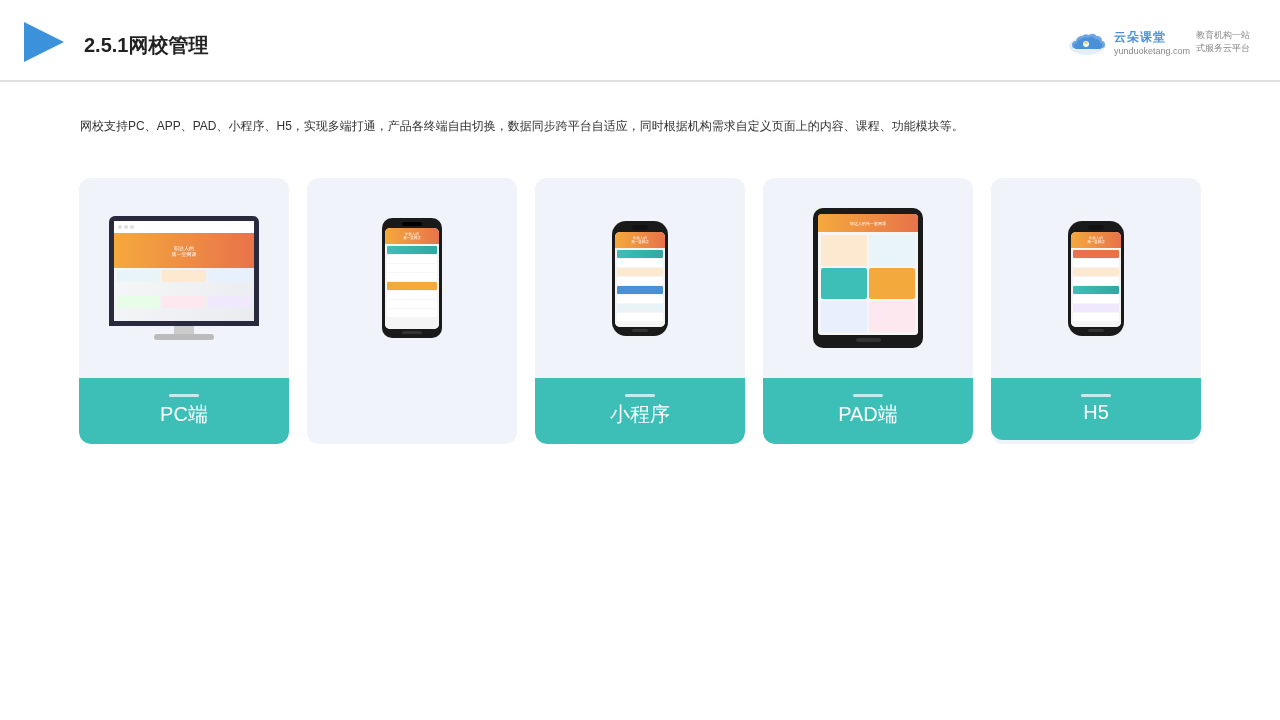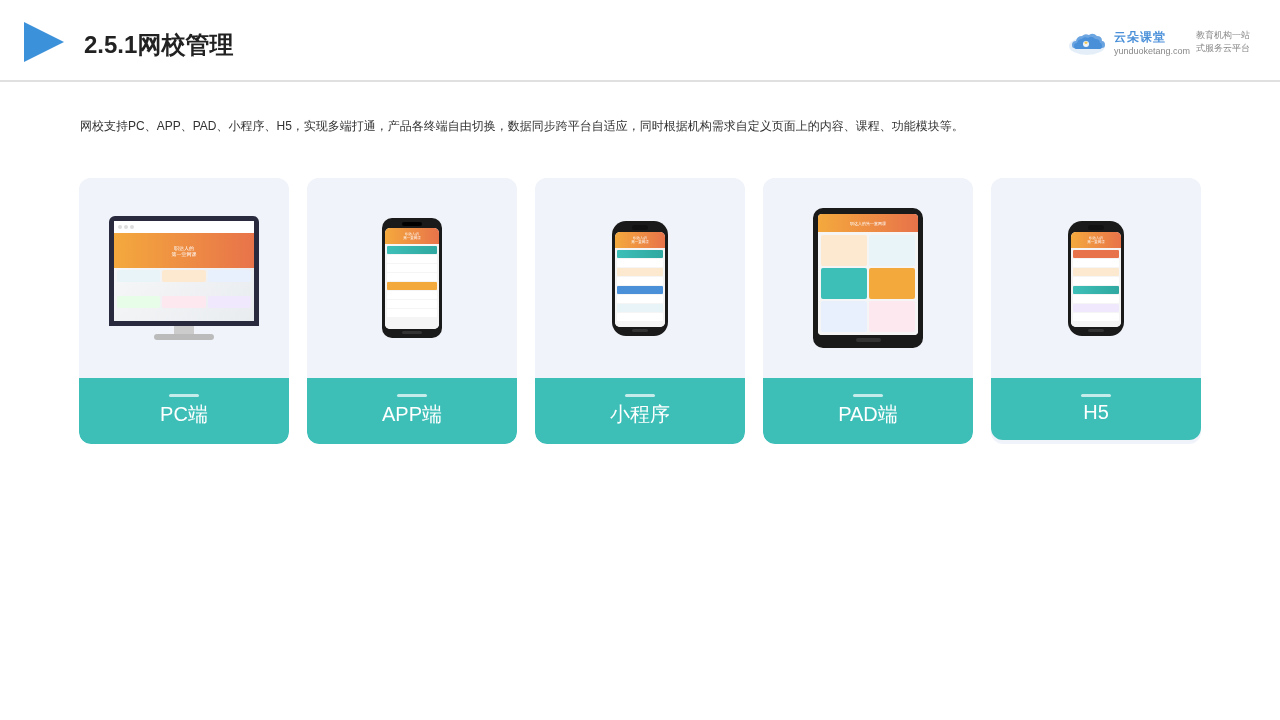--- a/index.html
+++ b/index.html
@@ -23,21 +23,21 @@
     .header-left {
       display: flex;
       align-items: center;
       gap: 16px;
     }
     .play-icon {
       width: 48px;
       height: 48px;
     }
     .page-title {
-      font-size: 24px;
+      font-size: 20px;
       font-weight: bold;
       color: #222;
       margin-top: 6px;
     }
     .logo-area {
       display: flex;
       flex-direction: column;
       align-items: center;
     }
 
@@ -359,24 +359,20 @@
             <div class="phone-row"></div>
             <div class="phone-row phone-row-highlight" style="background:#f4a93d;"></div>
             <div class="phone-row"></div>
             <div class="phone-row"></div>
             <div class="phone-row"></div>
           </div>
         </div>
         <div class="phone-home"></div>
       </div>
     </div>
-    <div class="card-label">
-      <div class="card-accent"></div>
-      <span>APP端</span>
-    </div>
   </div>
 
   <div class="card">
     <div class="card-image-area">
       <div class="phone-mock" style="width:56px;height:115px;border-radius:14px;">
         <div class="phone-notch" style="width:16px;height:5px;border-radius:3px;background:#111;"></div>
         <div class="phone-screen">
           <div class="phone-screen-header">
             <div style="font-size:3.5px;color:#fff;text-align:center;">职达人的<br>第一堂网课</div>
           </div>

